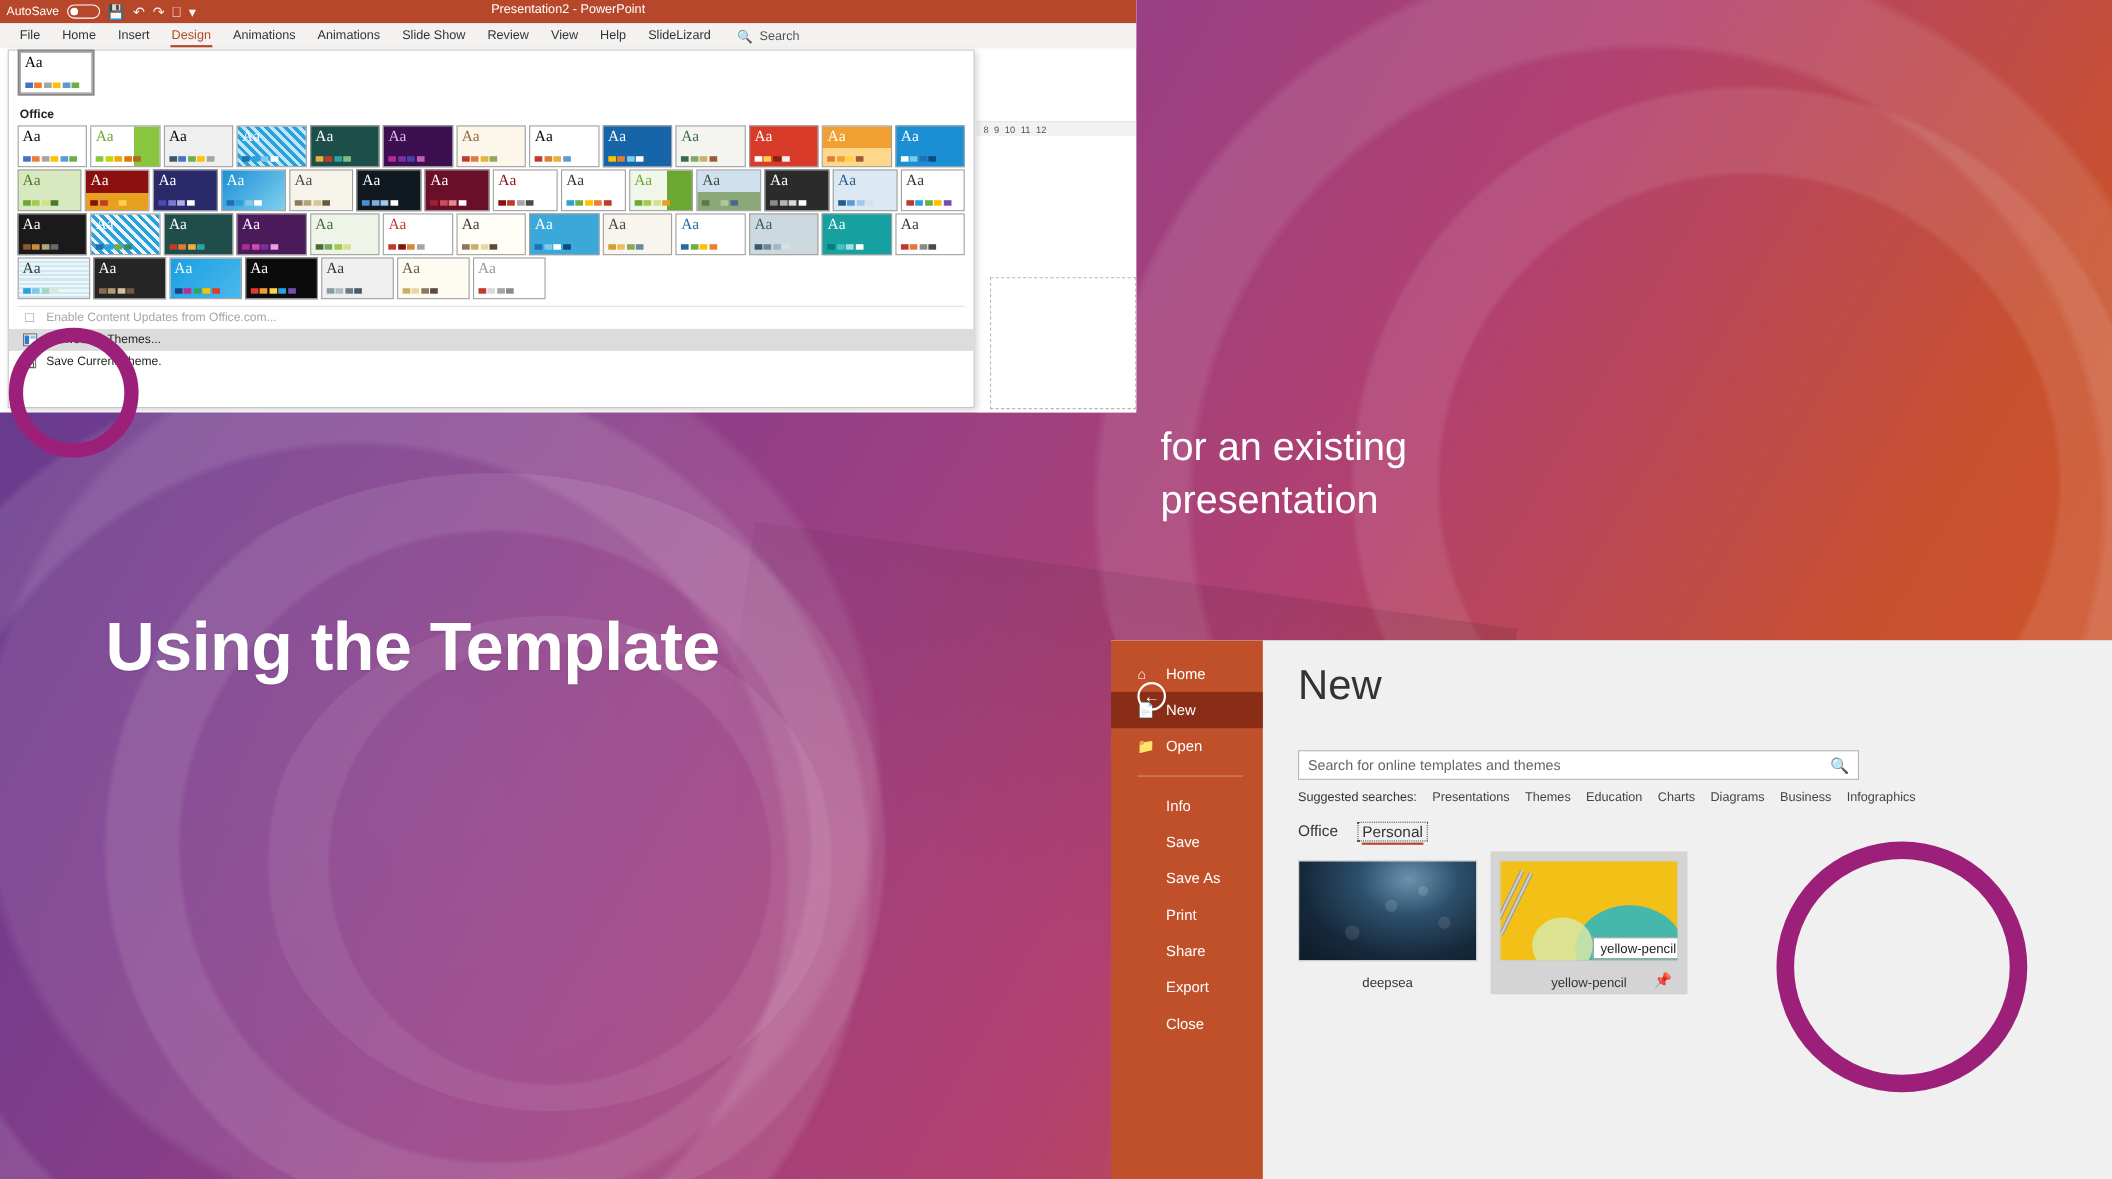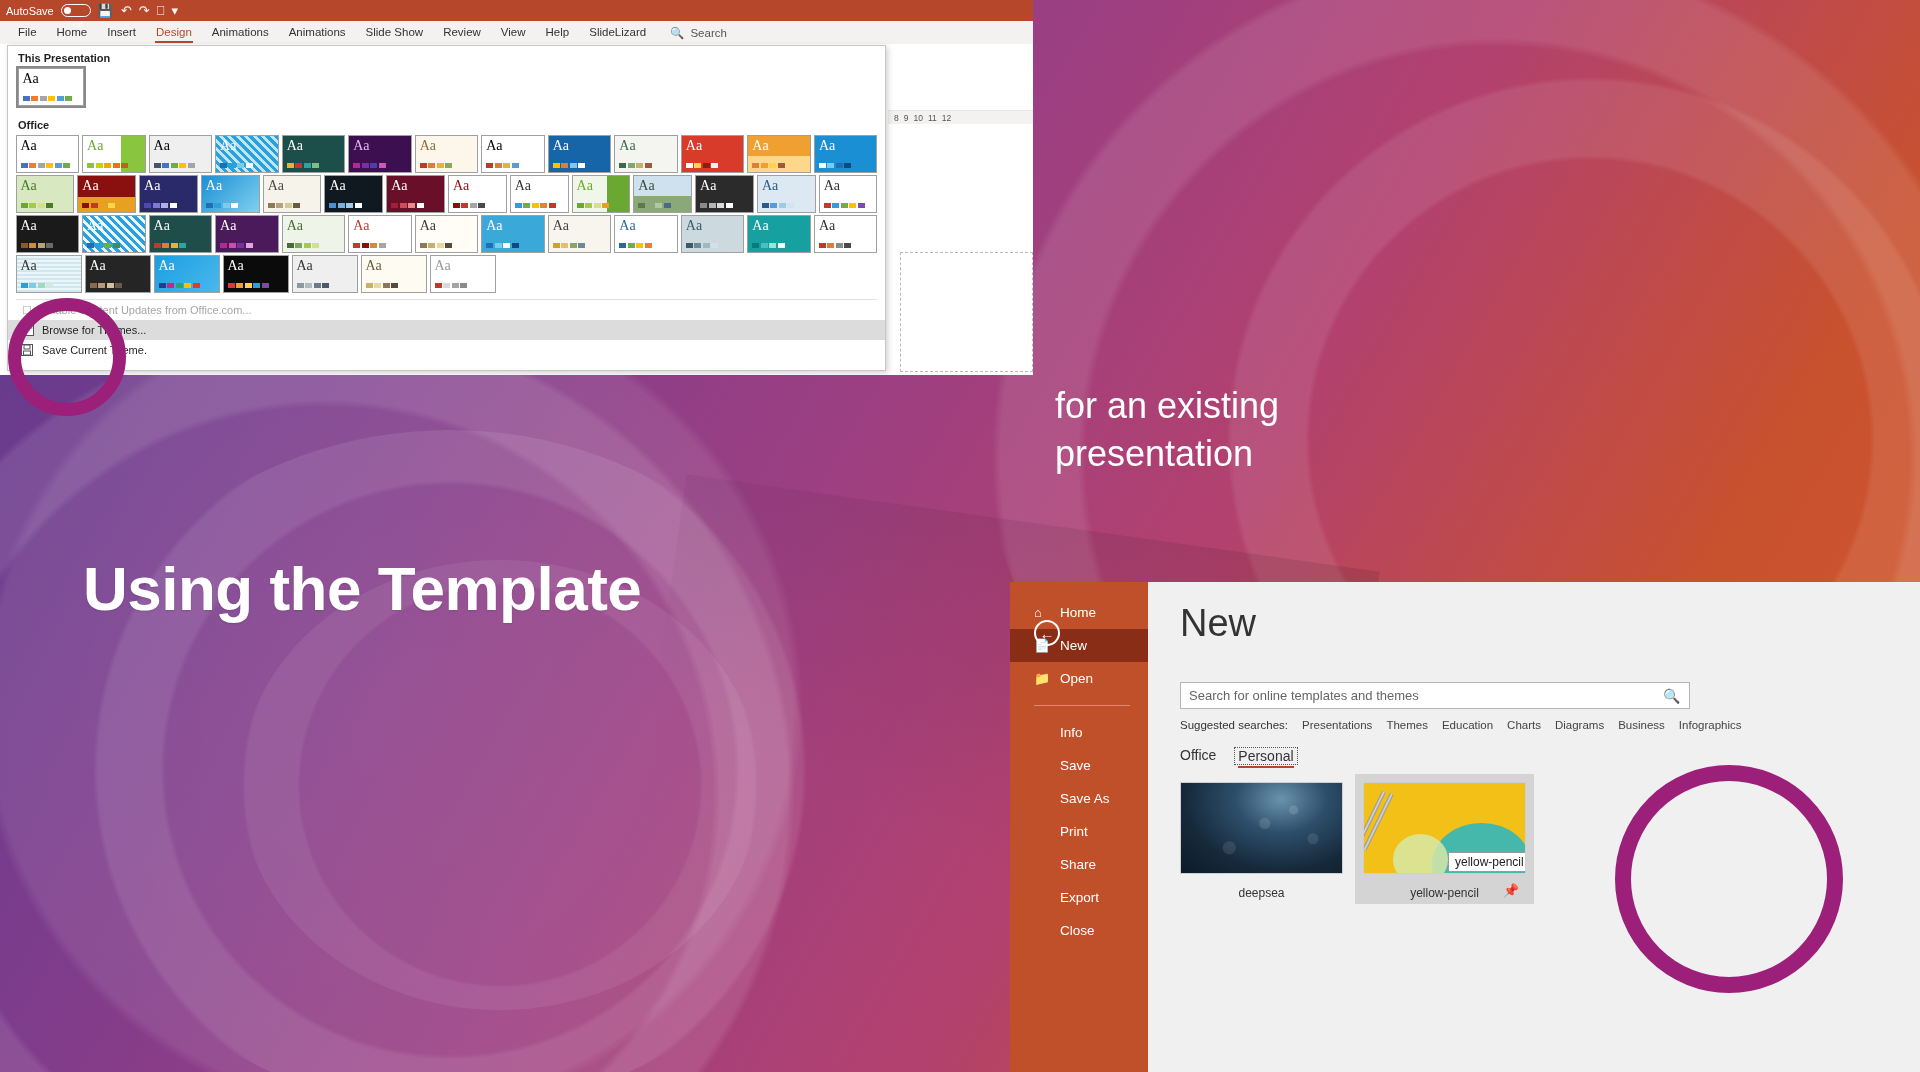--- a/index.html
+++ b/index.html
@@ -26,21 +26,21 @@
     background: radial-gradient(circle at 45% 55%, rgba(255,255,255,0.0) 48%, rgba(255,255,255,0.10) 49%, rgba(255,255,255,0.10) 58%, rgba(255,255,255,0) 59%); }
   .sw5 { left: 1180px; top: 60px; width: 820px; height: 760px;
     background: radial-gradient(circle at 50% 50%, rgba(255,255,255,0.0) 50%, rgba(255,255,255,0.09) 51%, rgba(255,255,255,0.09) 64%, rgba(255,255,255,0) 65%); }
   .sw6 { left: 240px; top: 560px; width: 520px; height: 450px;
     background: radial-gradient(circle at 50% 50%, rgba(0,0,0,0.0) 58%, rgba(255,255,255,0.07) 59%, rgba(255,255,255,0.07) 74%, rgba(255,255,255,0) 75%); }
   .wedge { position: absolute; left: 640px; top: 520px; width: 700px; height: 620px;
     background: linear-gradient(200deg, rgba(0,0,0,0.10) 0%, rgba(0,0,0,0) 55%);
     transform: rotate(8deg); }
 
   
-  .slide-title { position: absolute; left: 83px; top: 553px;
+  .slide-title { position: absolute; left: 96px; top: 553px;
     font-size: 62px; font-weight: bold; color: #ffffff; letter-spacing: -0.5px;
     text-shadow: 0 1px 2px rgba(0,0,0,0.12); }
   .cap-existing { position: absolute; left: 1055px; top: 382px;
     font-size: 36px; line-height: 48px; color: #ffffff; max-width: 360px; }
   .cap-new { position: absolute; left: 427px; top: 993px;
     font-size: 33px; color: #ffffff; }
 
   
   .pp-window { position: absolute; left: 0; top: 0; width: 1033px; height: 375px;
     background: #ffffff; overflow: hidden; }
@@ -185,20 +185,21 @@
         <span class="toggle">
           <span class="knob"></span>
           <span class="off">Off</span>
         </span>
         <span class="tb-icon">💾</span>
         <span class="tb-icon">↶</span>
         <span class="tb-icon">↷</span>
         <span class="tb-icon">⎕</span>
         <span class="tb-icon">▾</span>
       </div>
+      <div class="tb-title">Presentation2  -  PowerPoint</div>
     </div>
 
     <div class="ribbon-tabs">
       <div class="rtab">File</div>
       <div class="rtab">Home</div>
       <div class="rtab">Insert</div>
       <div class="rtab active">Design</div>
       <div class="rtab">Animations</div>
       <div class="rtab">Animations</div>
       <div class="rtab">Slide Show</div>
@@ -217,21 +218,20 @@
       <span>9</span>
       <span>10</span>
       <span>11</span>
       <span>12</span>
     </div>
     <div class="canvas-area">
       <div class="canvas-slide"></div>
     </div>
 
     <div class="gallery">
-      <div class="gal-head">This Presentation</div>
       <div class="gal-row" style="padding-left:8px">
         <div class="thumb sel">
           <span class="aa">Aa</span>
           <span class="sw">
               <i style="background:#4472c4"></i>
               <i style="background:#ed7d31"></i>
               <i style="background:#a5a5a5"></i>
               <i style="background:#ffc000"></i>
               <i style="background:#5b9bd5"></i>
               <i style="background:#70ad47"></i>

